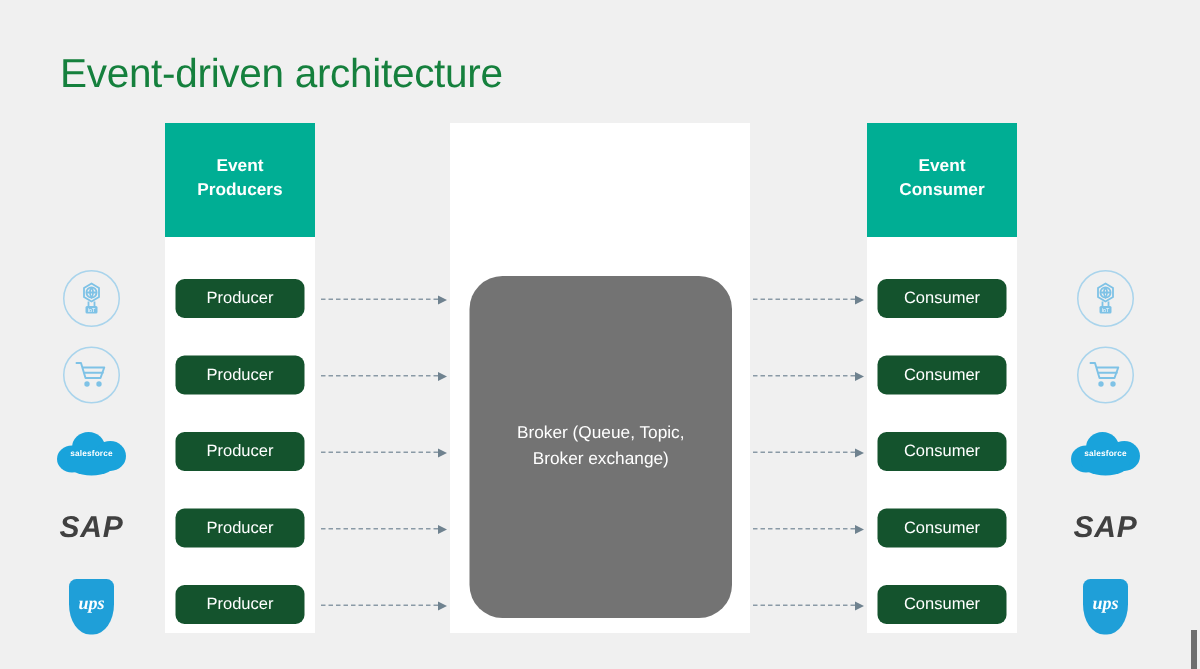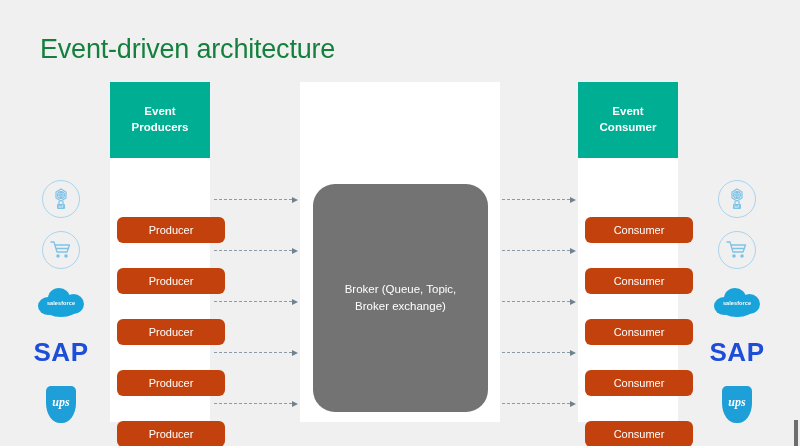--- a/index.html
+++ b/index.html
@@ -71,31 +71,30 @@
     color: #ffffff;
     font-size: 11.5px;
     line-height: 1.45;
     padding: 0 12px;
     box-sizing: border-box;
   }
 
   
   .pill {
     position: absolute;
-    width: 108px;
+    width: 86px;
     height: 26px;
-    background: #c2410c;
+    background: #14532d;
     border-radius: 6px;
     color: #ffffff;
     font-size: 11px;
     display: flex;
     align-items: center;
     justify-content: center;
     white-space: nowrap;
-    margin-top: 31px;
   }
   .pill-prod { left: 117px; }
   .pill-cons { left: 585px; text-align: right; }
 
   
   .arrow {
     position: absolute;
     height: 9px;
     display: block;
   }
@@ -136,24 +135,25 @@
     height: 38px;
     border-radius: 50%;
     border: 1.5px solid #a9d4ec;
     display: flex;
     align-items: center;
     justify-content: center;
     box-sizing: border-box;
   }
 
   .sap-logo {
-    font-size: 26px;
+    font-size: 20px;
     font-weight: bold;
-    color: #1d4ed8;
+    color: #404040;
     letter-spacing: 0.5px;
+    font-style: italic;
   }
 
   .ups-shield {
     width: 30px;
     height: 37px;
     background: #1f9fd8;
     border-radius: 5px 5px 14px 14px / 5px 5px 20px 20px;
     display: flex;
     align-items: center;
     justify-content: center;

